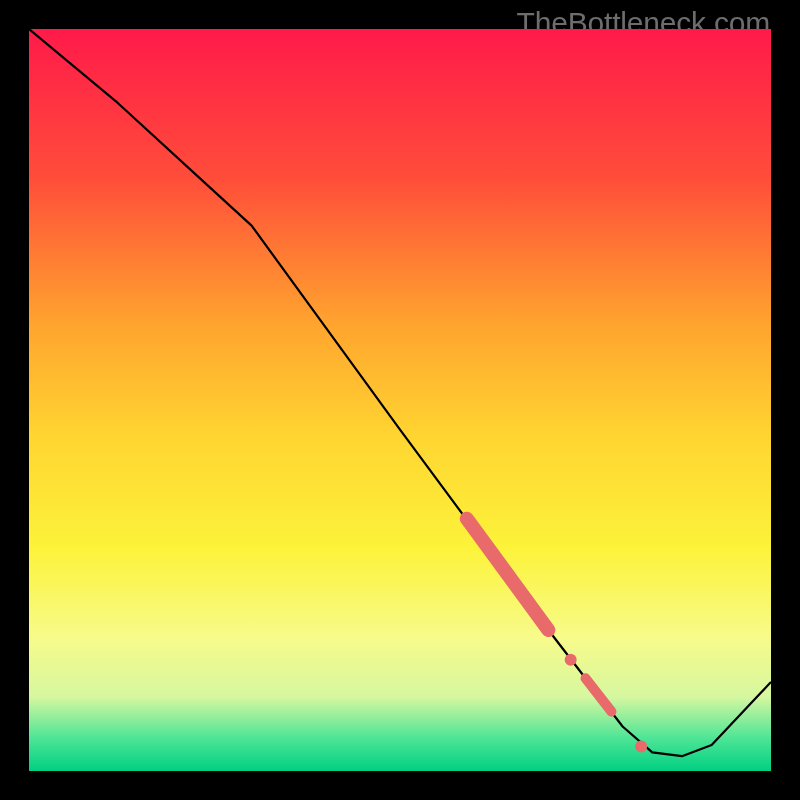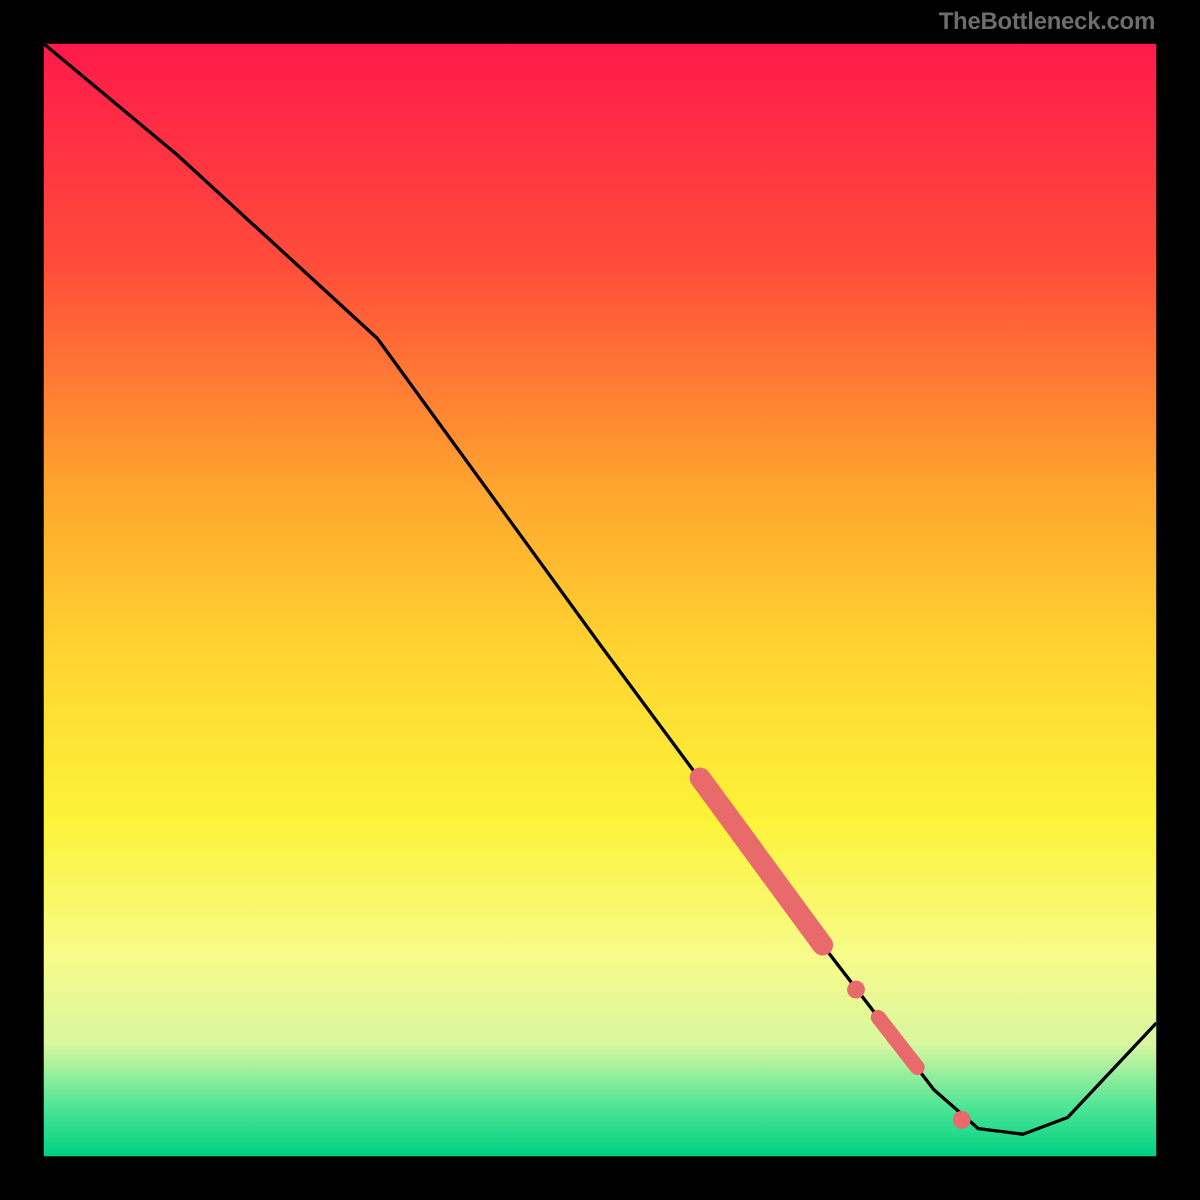--- a/index.html
+++ b/index.html
@@ -24,22 +24,22 @@
     left: 29px;
     top: 29px;
     width: 742px;
     height: 742px;
   }
   .watermark {
     position: absolute;
     top: 6px;
     right: 30px;
     color: #6d6d6d;
-    font-size: 16px;
-    font-weight: 700;
+    font-size: 30px;
+    font-weight: 400;
     letter-spacing: -0.2px;
   }
   svg { display: block; }
 </style>
 </head>
 <body>
 
 <div class="frame">
   <div class="watermark">TheBottleneck.com</div>
   <div class="plot">

